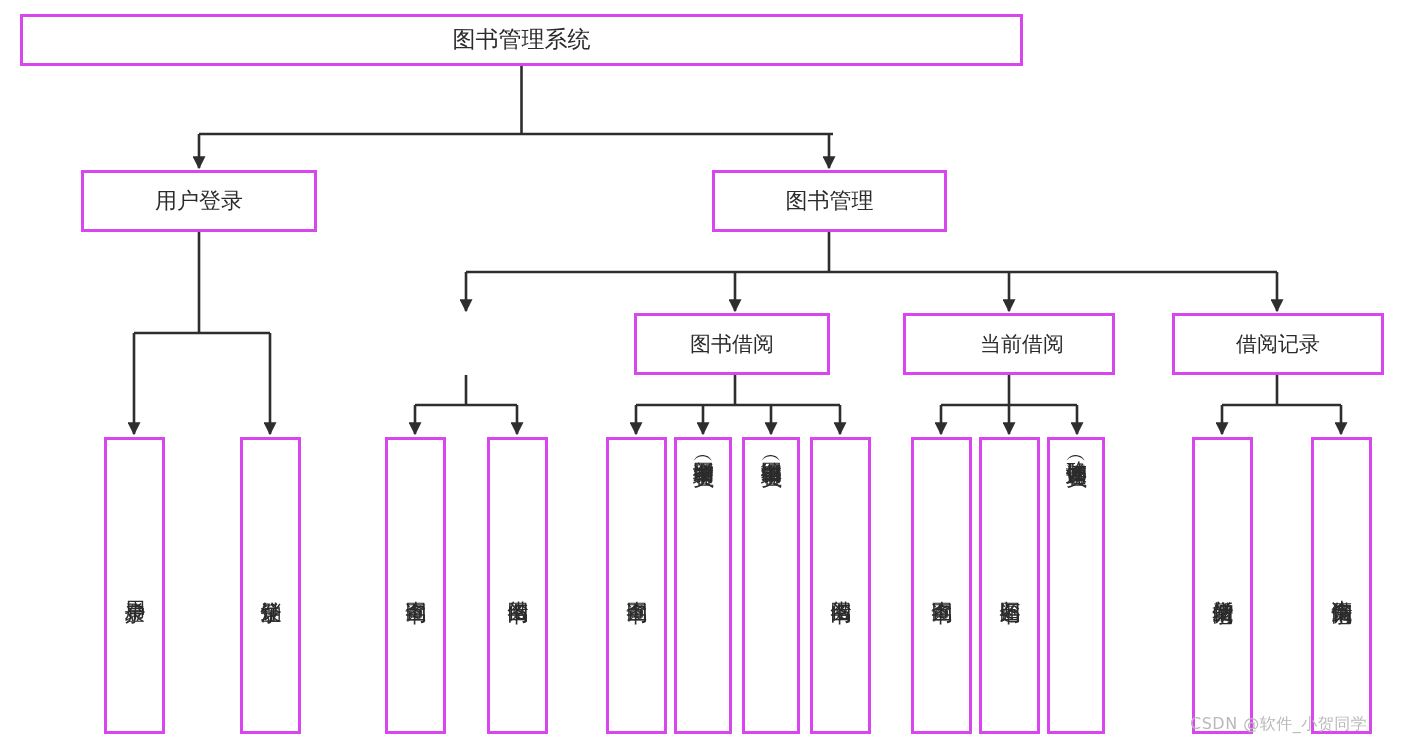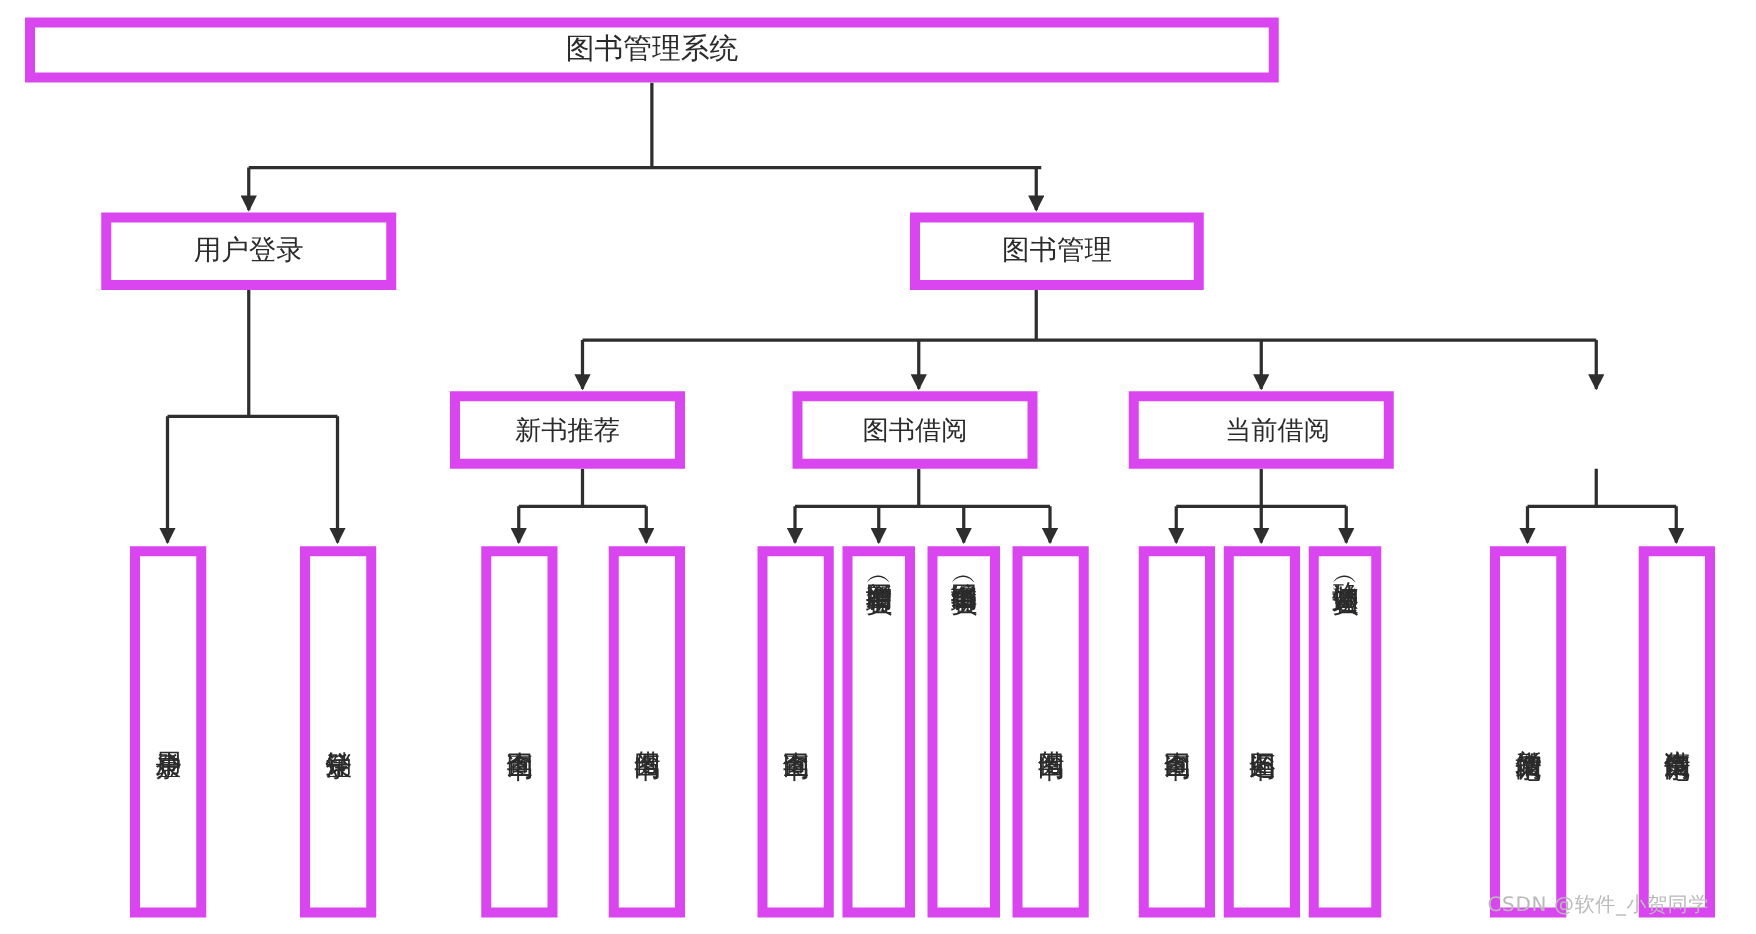--- a/index.html
+++ b/index.html
@@ -23,21 +23,21 @@
     left: 0;
     top: 0;
     width: 1405px;
     height: 747px;
     pointer-events: none;
   }
   .node {
     position: absolute;
     box-sizing: border-box;
     background: #ffffff;
-    border: 8px solid #d946ef;
+    border: 3px solid #d946ef;
     display: flex;
     align-items: center;
     justify-content: center;
     color: #2b2b2b;
     line-height: 1.18;
     text-align: center;
   }
   .node.root {
     font-size: 23px;
   }
@@ -125,32 +125,32 @@
     </g>
   </svg>
 
   <div class="node root" style="left:20px; top:14px; width:1003px; height:52px;">
     <span>图书管理系统</span>
   </div>
 
   <div class="node level2" style="left:81px; top:170px; width:236px; height:62px;">
     <span>用户登录</span>
   </div>
-  <div class="node level2" style="left:712px; top:170px; width:235px; height:62px;margin-left:16px;">
+  <div class="node level2" style="left:712px; top:170px; width:235px; height:62px;">
     <span>图书管理</span>
   </div>
 
-  <div class="node level3" style="left:360px; top:313px; width:188px; height:62px;">
-    <span>新书推荐</span>
-  </div>
   <div class="node level3" style="left:634px; top:313px; width:196px; height:62px;justify-content:center;">
     <span>图书借阅</span>
   </div>
   <div class="node level3" style="left:903px; top:313px; width:212px; height:62px;padding-left:26px;">
     <span>当前借阅</span>
+  </div>
+  <div class="node level3" style="left:1172px; top:313px; width:212px; height:62px;">
+    <span>借阅记录</span>
   </div>
 
   <div class="node leaf" style="left:104px; top:437px; width:61px; height:297px;">
     <span>用户登录</span>
   </div>
   <div class="node leaf" style="left:240px; top:437px; width:61px; height:297px;">
     <span>注销登录</span>
   </div>
 
   <div class="node leaf" style="left:385px; top:437px; width:61px; height:297px;">

